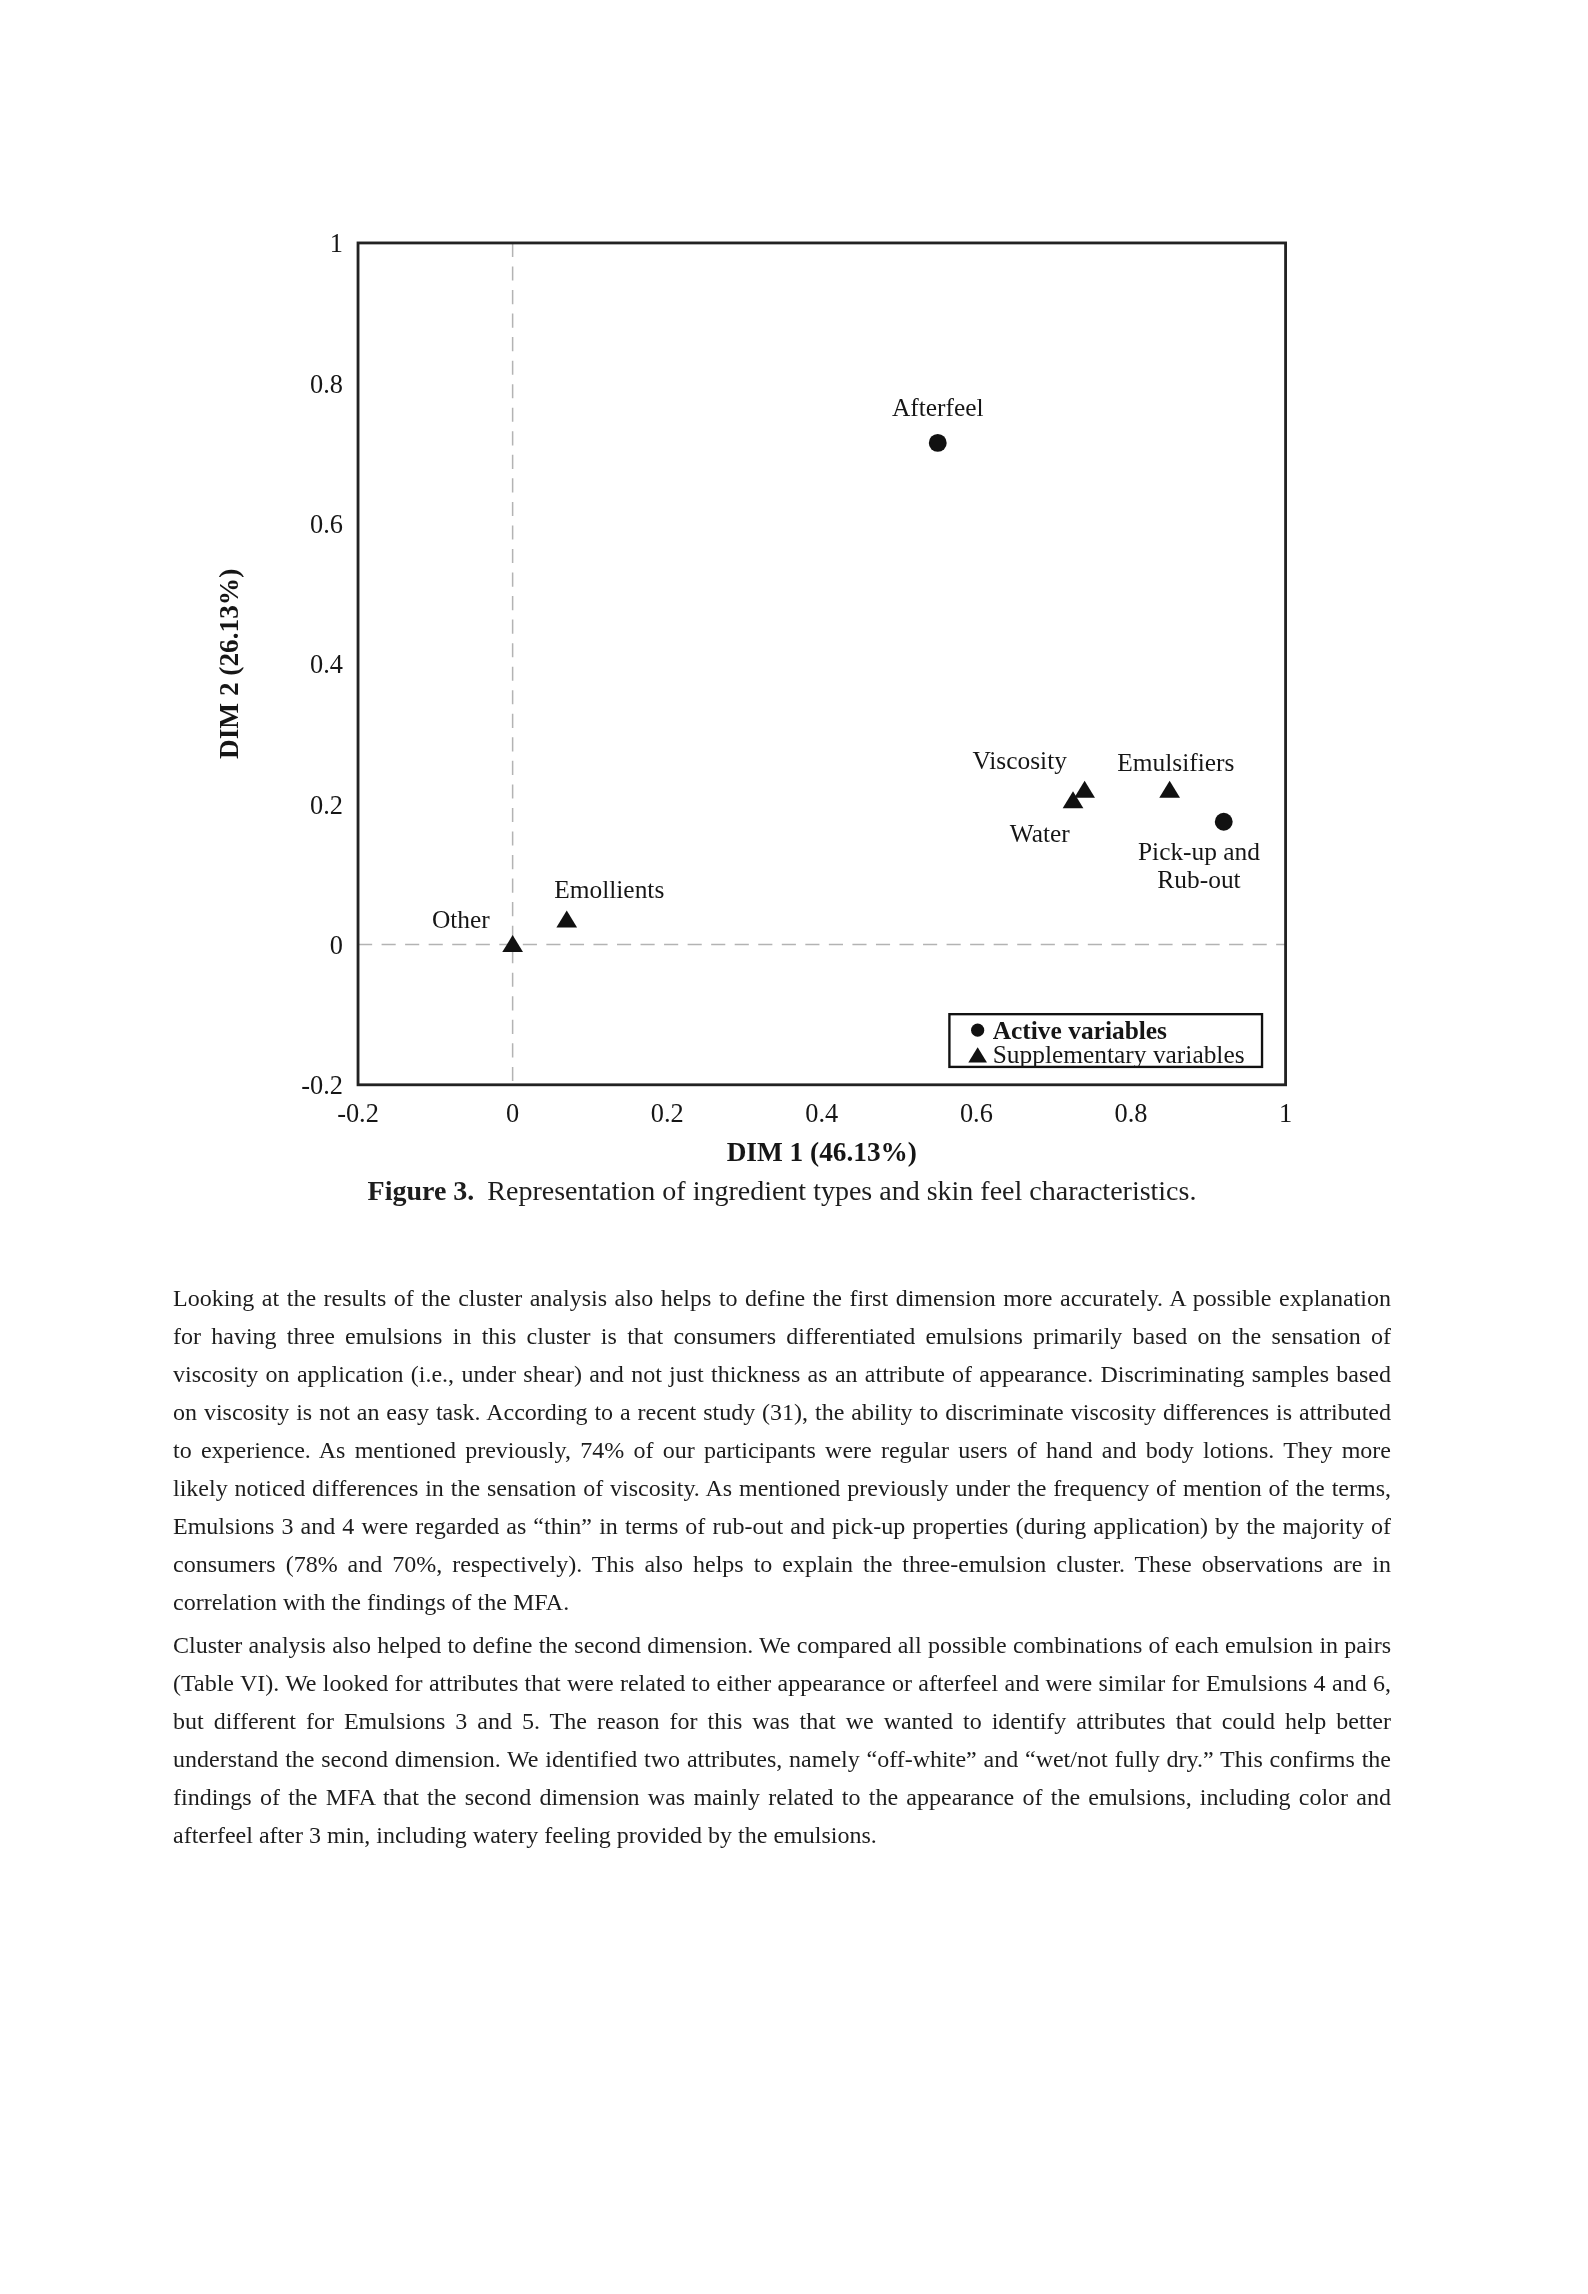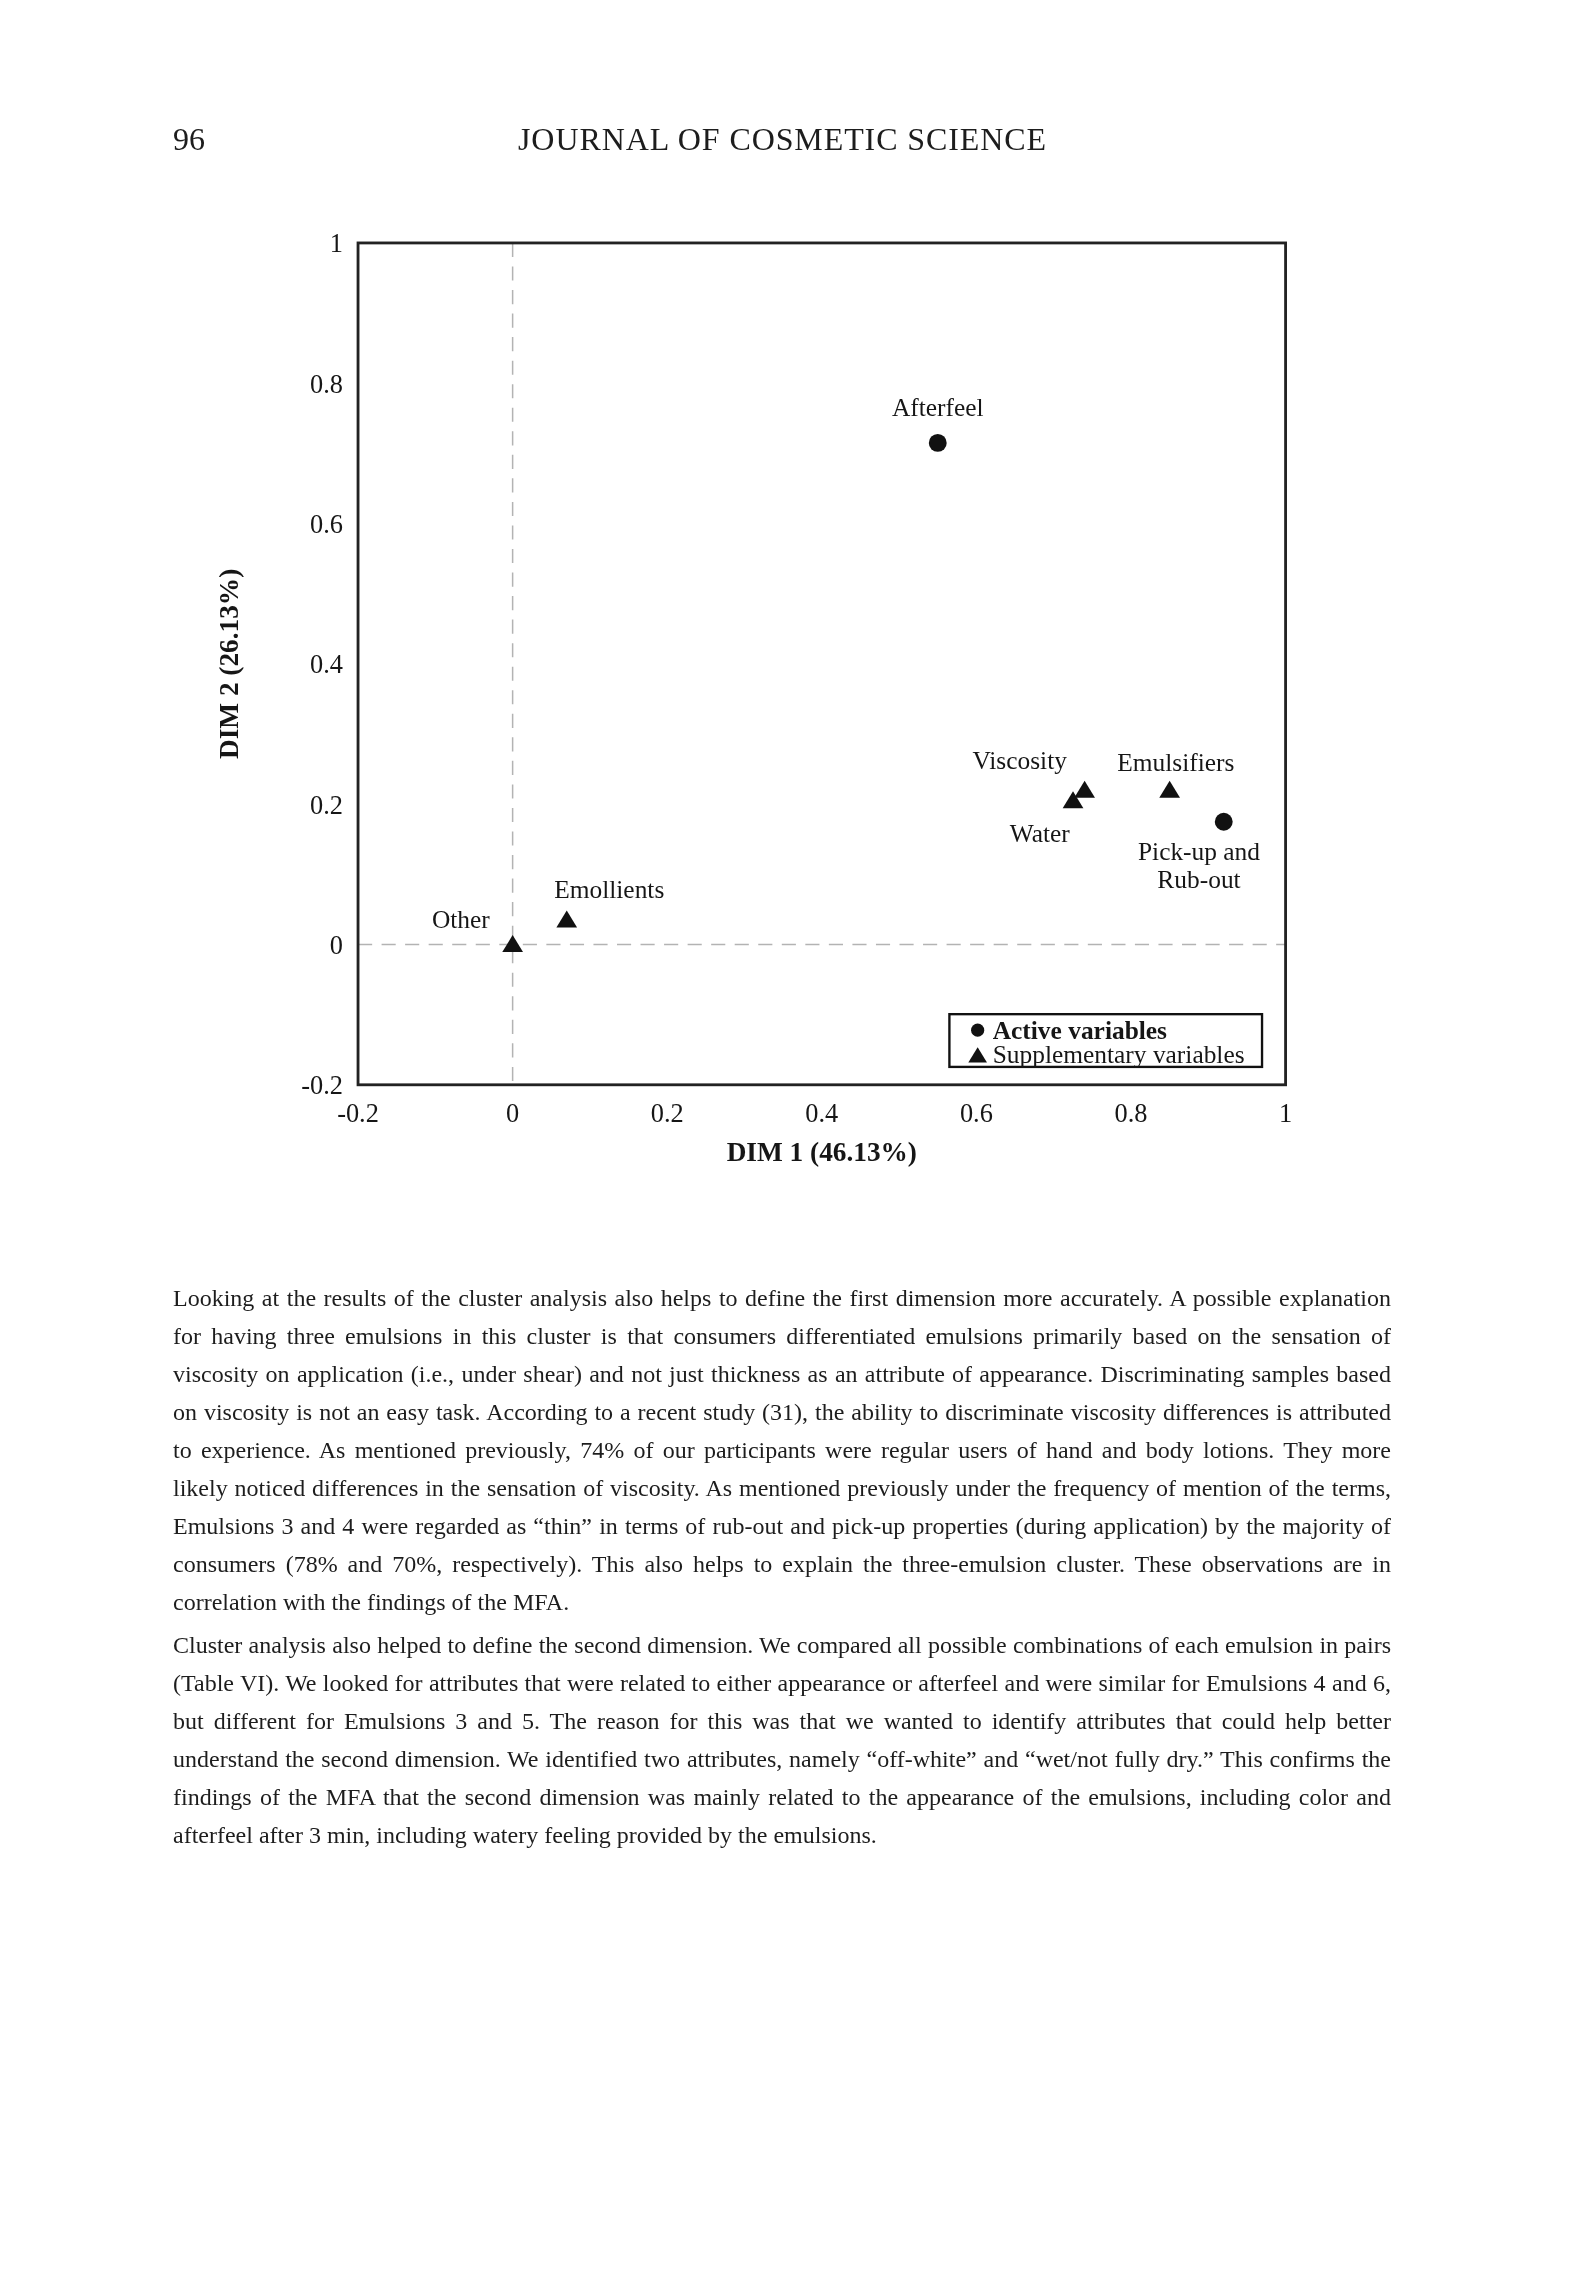--- a/index.html
+++ b/index.html
@@ -46,24 +46,20 @@
     line-height:38px;
     text-align:justify;
   }
   .body-text p + p{margin-top:5px;}
 </style>
 </head>
 <body>
 
 <div class="page">
 
-  <div class="running-head">
-    <div class="page-number">96</div>
-    <div class="journal-title">JOURNAL OF COSMETIC SCIENCE</div>
-  </div>
 
   <div class="chart-wrap">
     <svg id="chart-svg" width="1589" height="1243" viewBox="0 0 1687 1320">
         <line x1="544.1666666666667" y1="258" x2="544.1666666666667" y2="1152" stroke="#b3b3b3" stroke-width="1.6" stroke-dasharray="15 10"></line>
         <line x1="380" y1="1003" x2="1365" y2="1003" stroke="#b3b3b3" stroke-width="1.6" stroke-dasharray="15 10"></line>
         <rect x="380" y="258" width="985" height="894" fill="none" stroke="#222" stroke-width="3"></rect>
         <text x="380" y="1191" font-size="28" text-anchor="middle">-0.2</text>
         <text x="544.1666666666667" y="1191" font-size="28" text-anchor="middle">0</text>
         <text x="708.3333333333334" y="1191" font-size="28" text-anchor="middle">0.2</text>
         <text x="872.5000000000001" y="1191" font-size="28" text-anchor="middle">0.4</text>
@@ -95,20 +91,23 @@
         <polygon points="544.1666666666667,993 533.1666666666667,1011 555.1666666666667,1011" fill="#111111"></polygon>
         <text x="489.17083333333335" y="985.18" font-size="27" text-anchor="middle">Other</text>
         <rect x="1008" y="1077" width="332" height="56" fill="#fff" stroke="#111" stroke-width="2.5"></rect>
         <circle cx="1038" cy="1094" r="7" fill="#111111"></circle>
         <text x="1054" y="1103" font-size="27" font-weight="bold">Active variables</text>
         <polygon points="1038,1112 1028.1,1128.2 1047.9,1128.2" fill="#111111"></polygon>
         <text x="1054" y="1129" font-size="27">Supplementary variables</text>
       </svg>
   </div>
 
+  <div class="figure-caption">
+    <span class="cap-label">Figure 3.</span><span>Representation of ingredient types and skin feel characteristics.</span>
+  </div>
 
   <div class="body-text">
     <p>Looking at the results of the cluster analysis also helps to define the first dimension more accurately. A possible explanation for having three emulsions in this cluster is that consumers differentiated emulsions primarily based on the sensation of viscosity on application (i.e., under shear) and not just thickness as an attribute of appearance. Discriminating samples based on viscosity is not an easy task. According to a recent study (31), the ability to discriminate viscosity differences is attributed to experience. As mentioned previously, 74% of our participants were regular users of hand and body lotions. They more likely noticed differences in the sensation of viscosity. As mentioned previously under the frequency of mention of the terms, Emulsions 3 and 4 were regarded as “thin” in terms of rub-out and pick-up properties (during application) by the majority of consumers (78% and 70%, respectively). This also helps to explain the three-emulsion cluster. These observations are in correlation with the findings of the MFA.</p>
     <p>Cluster analysis also helped to define the second dimension. We compared all possible combinations of each emulsion in pairs (Table VI). We looked for attributes that were related to either appearance or afterfeel and were similar for Emulsions 4 and 6, but different for Emulsions 3 and 5. The reason for this was that we wanted to identify attributes that could help better understand the second dimension. We identified two attributes, namely “off-white” and “wet/not fully dry.” This confirms the findings of the MFA that the second dimension was mainly related to the appearance of the emulsions, including color and afterfeel after 3 min, including watery feeling provided by the emulsions.</p>
   </div>
 
 </div>
 
 
 </body></html>

